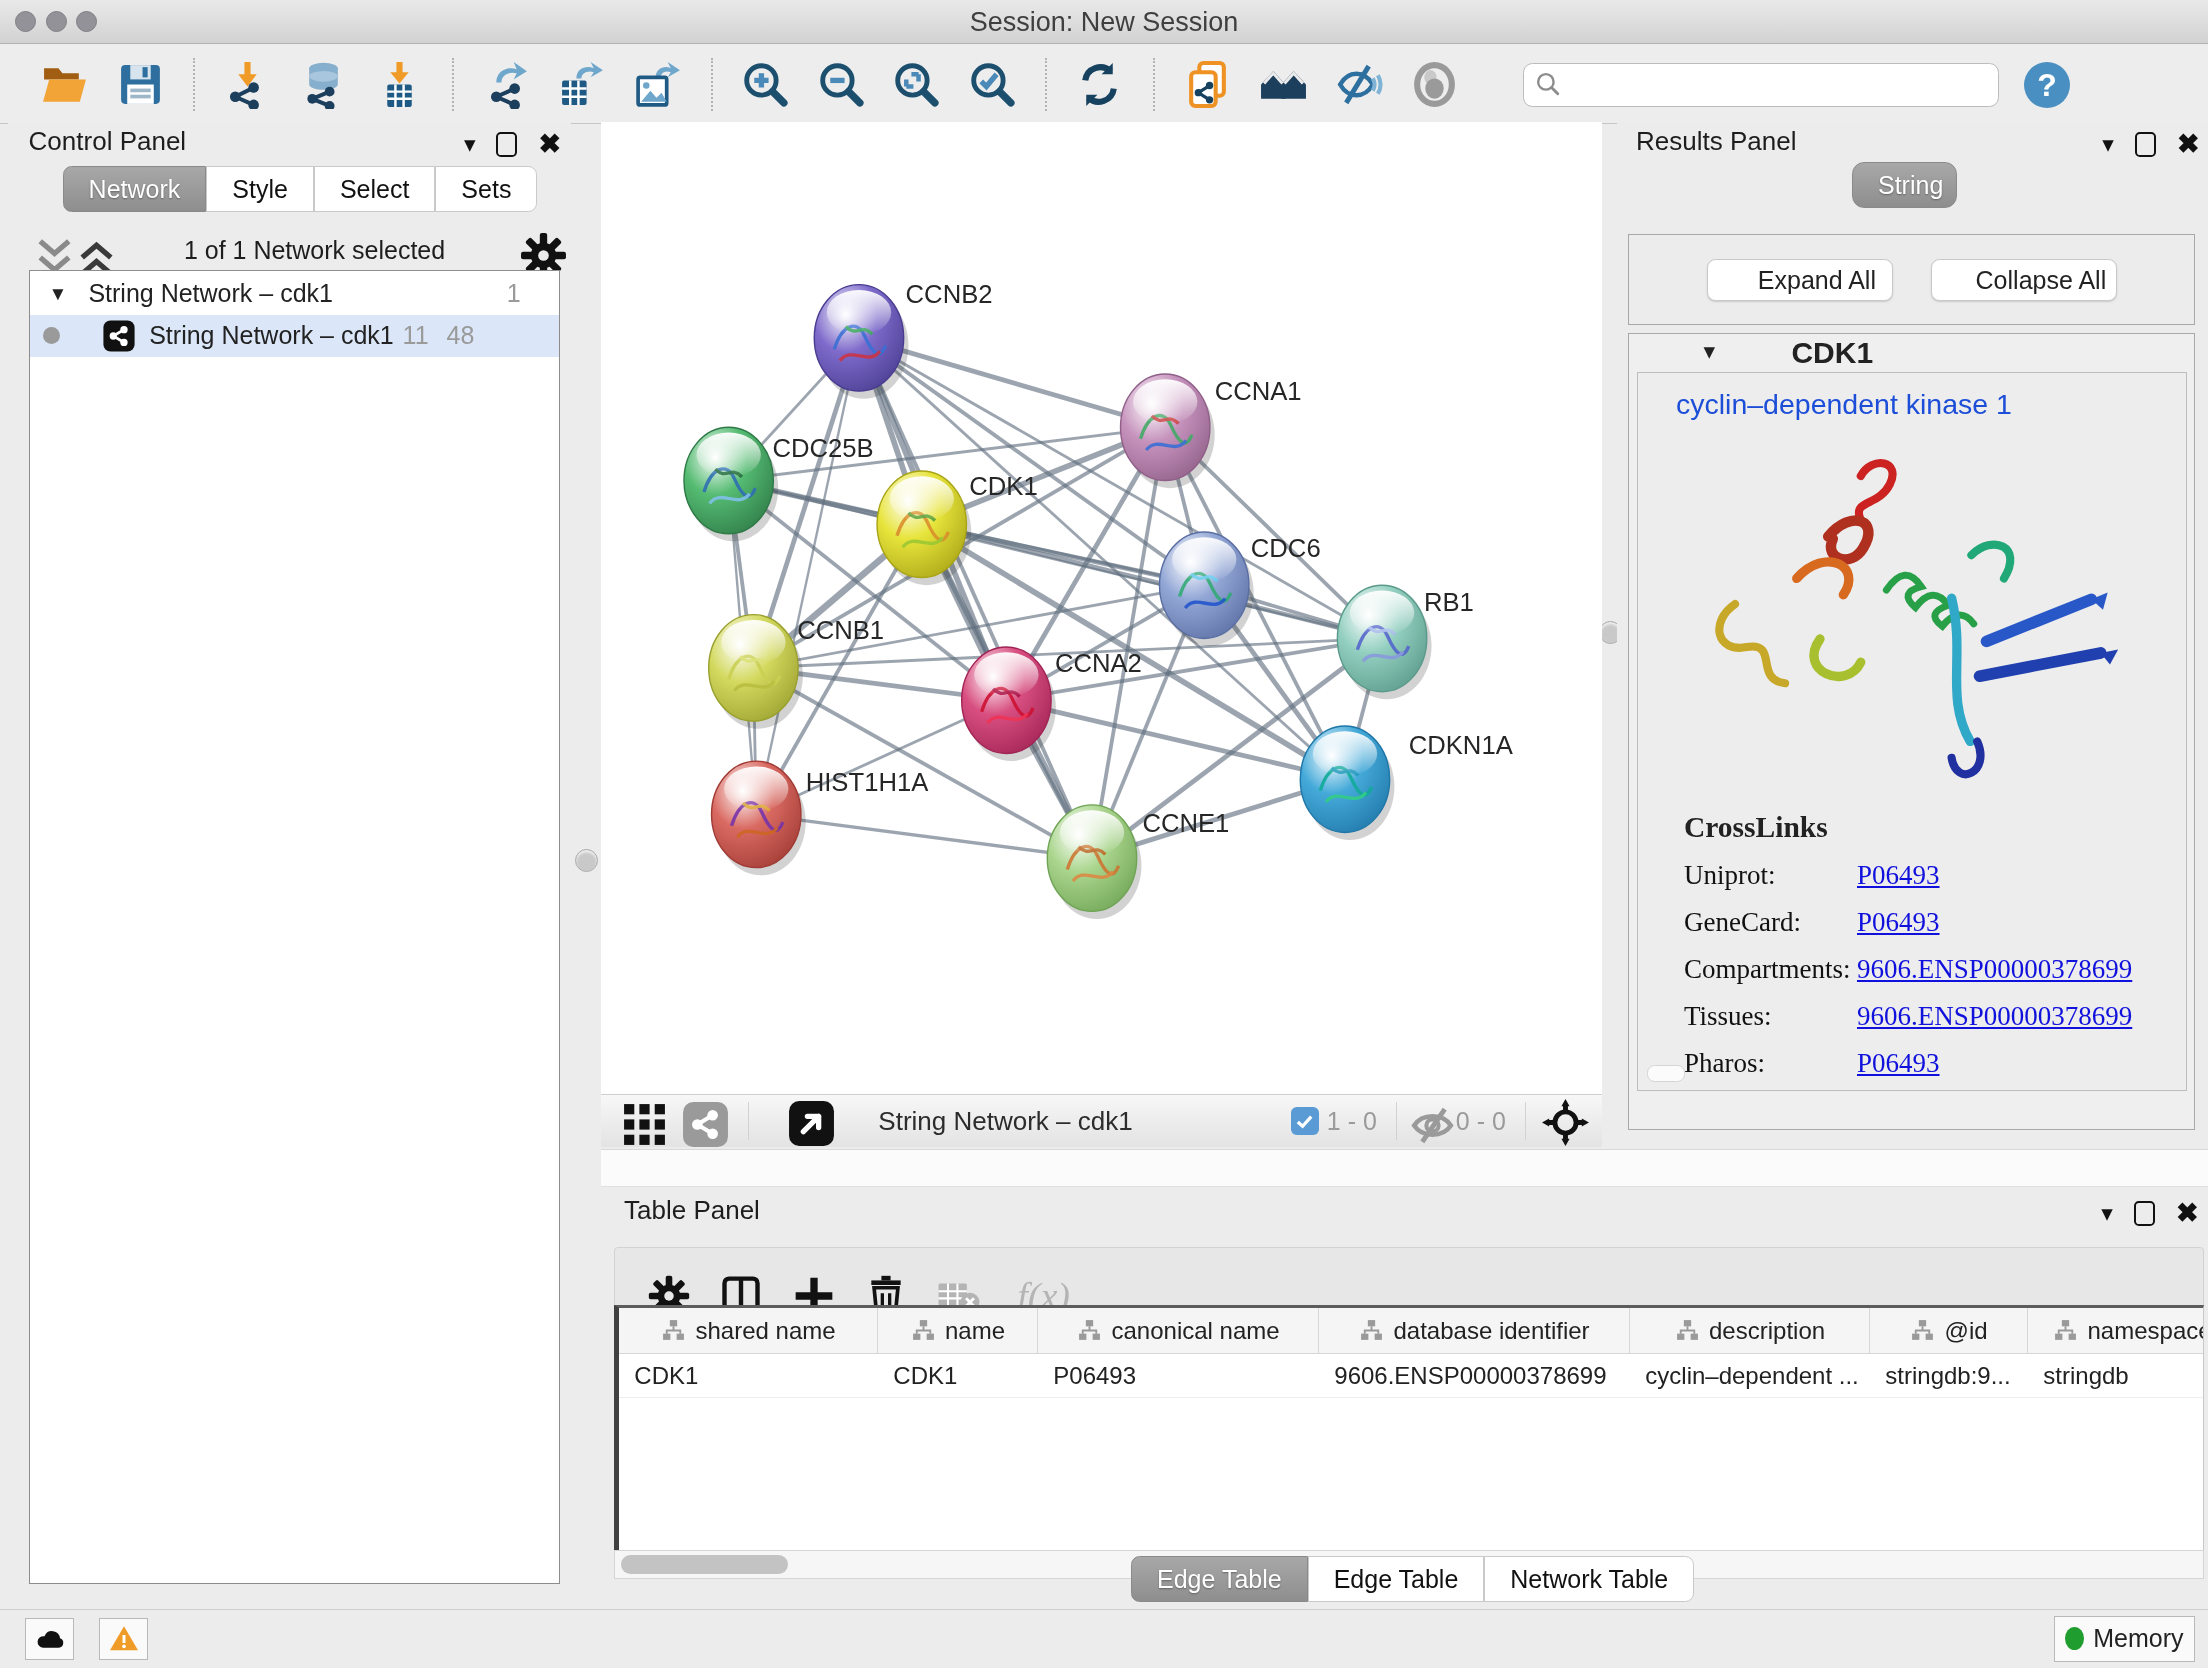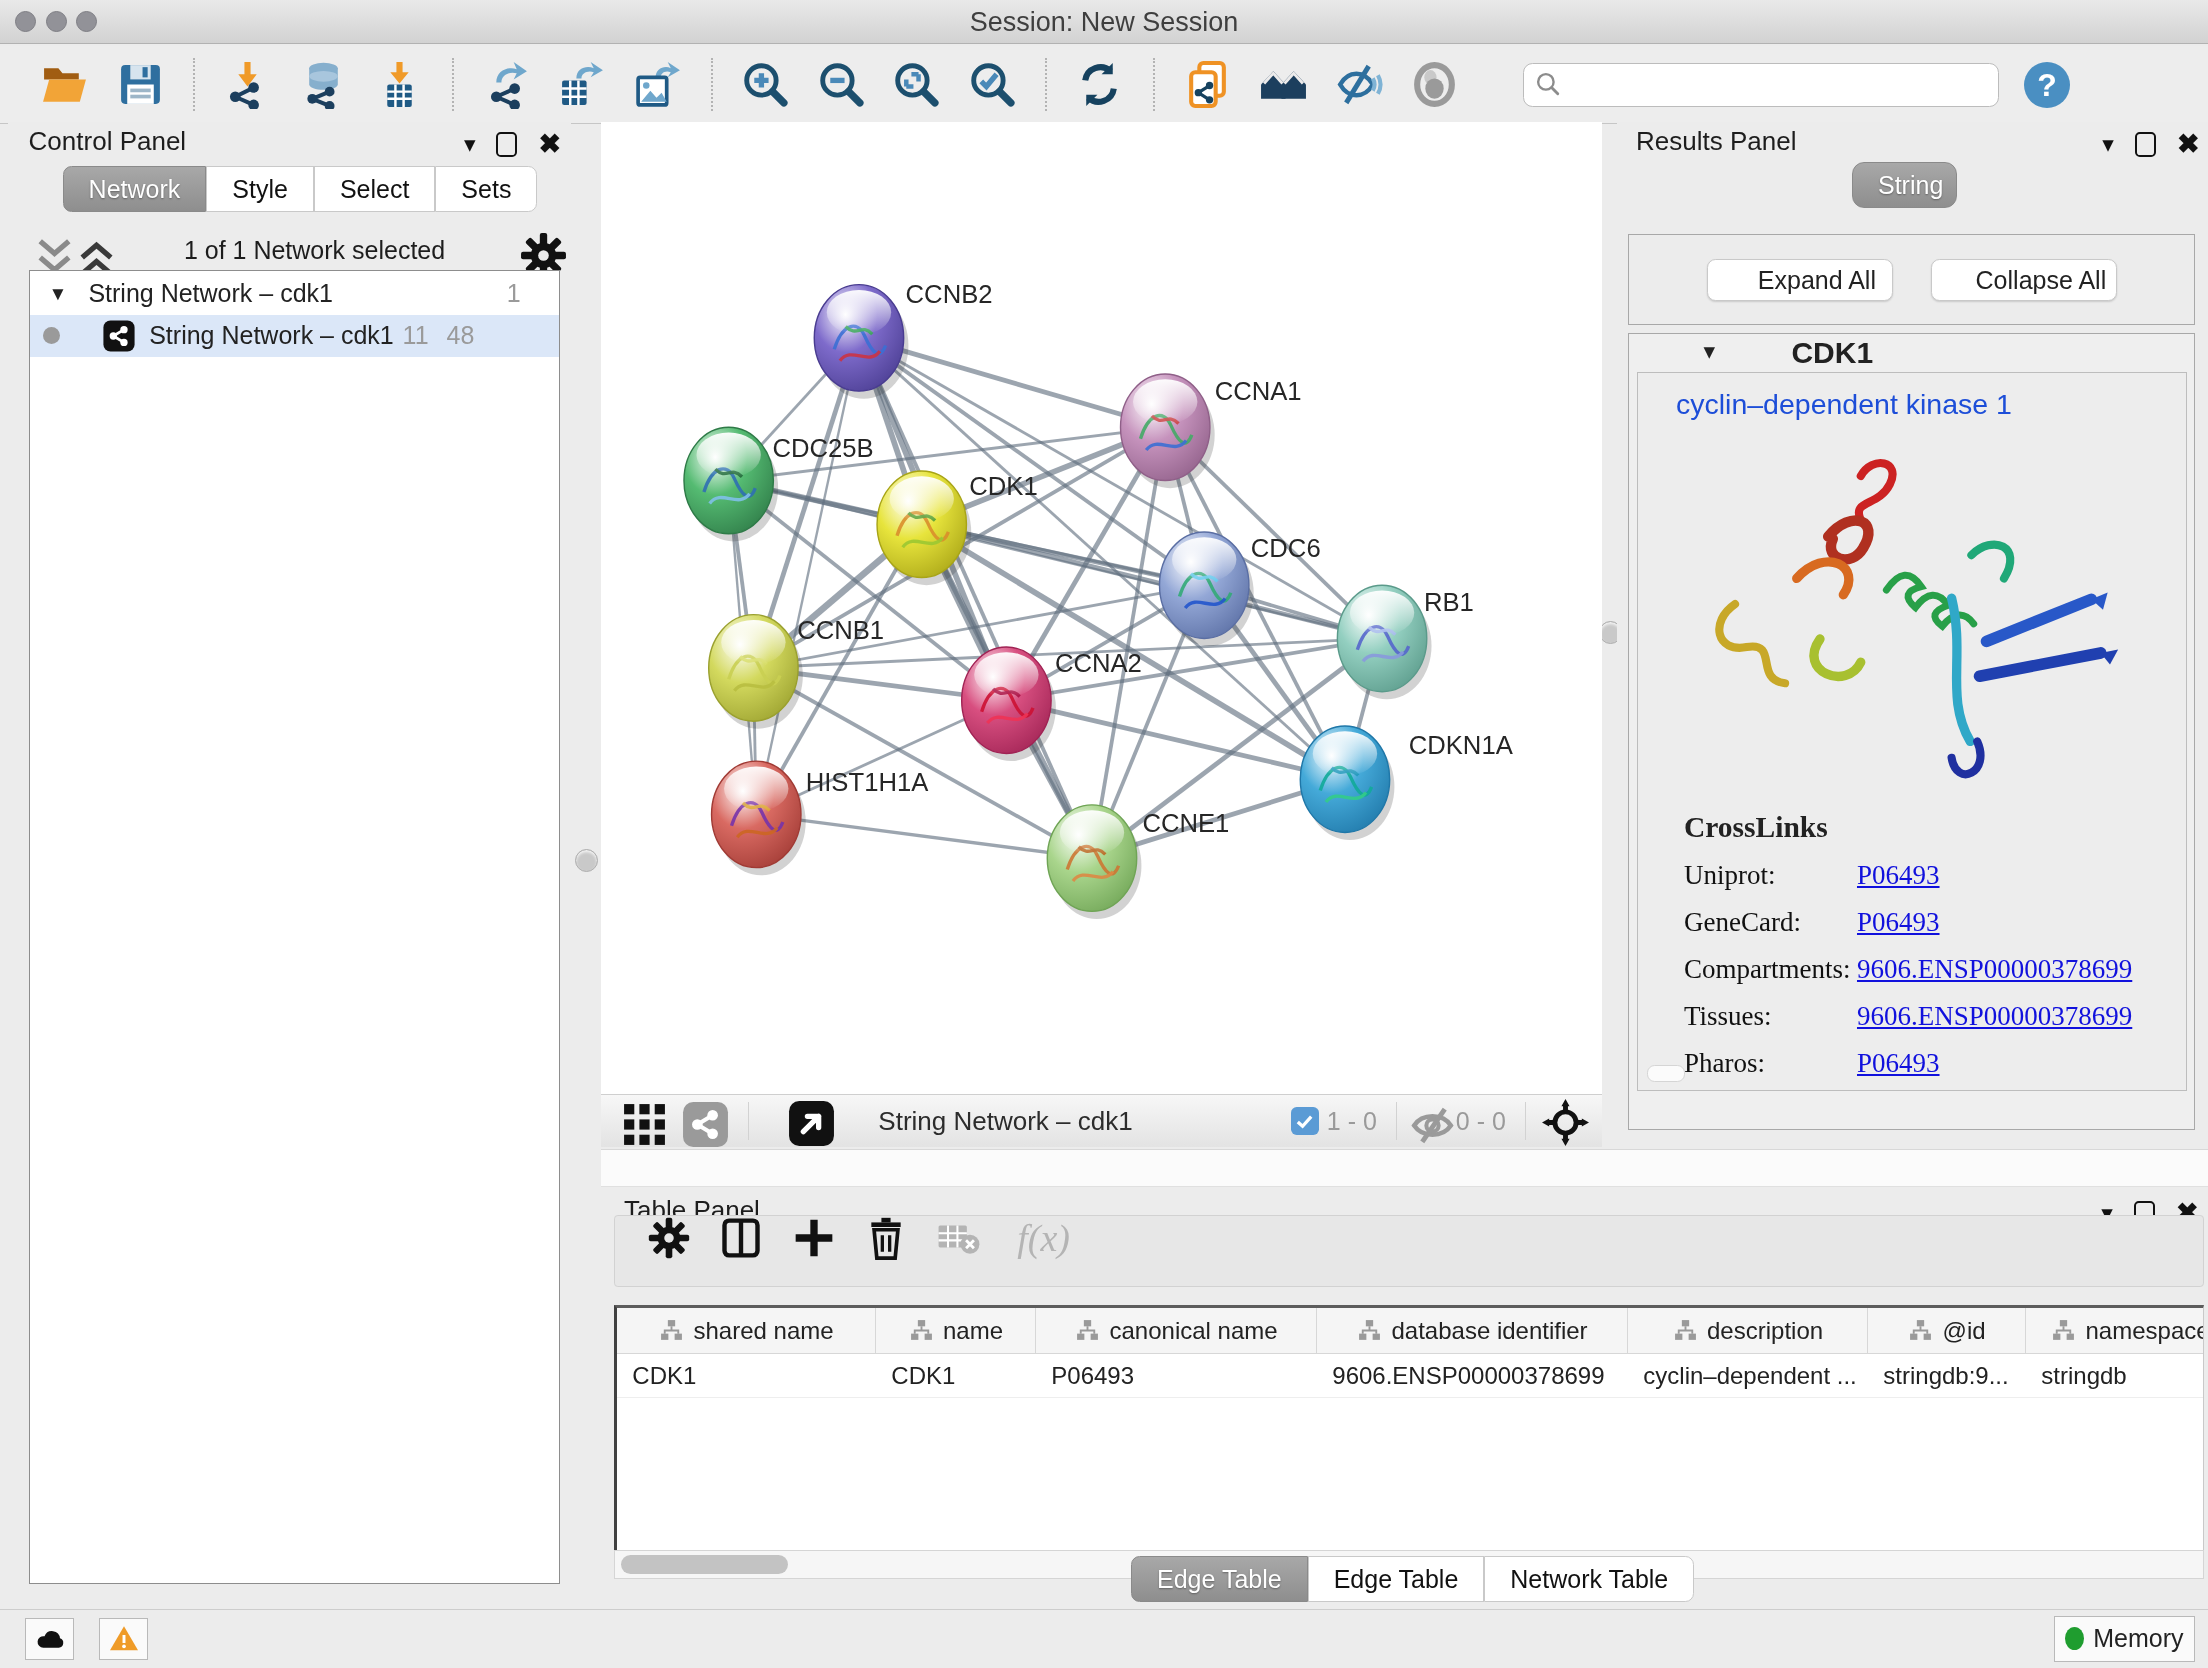--- a/index.html
+++ b/index.html
@@ -89,27 +89,27 @@
   .xl-row { display:flex; margin-top:16px; font-size:27px; }
   .xl-label { width:173px; color:#111; }
   .xl-link { text-decoration:underline; }
   #rp-scroll { position:absolute; left:9.5px; bottom:7.6px; width:38px; height:17px; background:#fbfbfb;
     border:1px solid #d5d5d5; border-radius:7.6px; }
 
   
   #tp-divider { left:601px; top:1149px; width:1607px; height:38px; background:#fbfbfb;
     border-top:1.9px solid #d8d8d8; border-bottom:1px solid #e0e0e0; }
   #table-panel { left:601px; top:1187px; width:1607px; height:420px; background:#ececec; }
-  #tp-toolbar { position:absolute; left:13.3px; top:28px; width:1590px; height:72px;
-    background:#e7e7e7; border:1px solid #d2d2d2; border-radius:3.8px; display:flex; align-items:flex-start; padding-left:17px; }
+  #tp-toolbar { position:absolute; left:13.3px; top:60px; width:1590px; height:72px;
+    background:#e7e7e7; border:1px solid #d2d2d2; border-radius:3.8px; display:flex; align-items:flex-end; padding-left:17px; }
   .tpi { width:44px; height:44px; margin:0 14.3px; }
   .tpi svg { width:44px; height:44px; }
   .fx { font-family:"Liberation Serif",serif; font-style:italic; font-size:38px; color:#b4b4b4; margin-left:17px; }
   #tp-table { position:absolute; left:13.3px; top:118px; width:1590px; height:245px; background:#fff;
-    border-top:3.8px solid #5c5c5c; border-left:3px solid #404040; border-right:1px solid #c9c9c9; overflow:hidden; }
+    border-top:3.8px solid #5c5c5c; border-left:5px solid #404040; border-right:1px solid #c9c9c9; overflow:hidden; }
   #tp-head { display:flex; height:46px; background:#f5f5f5; border-bottom:1.9px solid #d7d7d7; }
   .th { display:flex; align-items:center; justify-content:center; gap:9.5px; font-size:24px;
     border-right:1.9px solid #d7d7d7; flex:0 0 auto; overflow:hidden; white-space:nowrap; }
   #tp-row { display:flex; height:44px; border-bottom:1px solid #eee; }
   .td { font-size:24px; padding-left:15px; display:flex; align-items:center; flex:0 0 auto;
     overflow:hidden; white-space:nowrap; }
   #tp-hscroll { position:absolute; left:13.3px; top:363px; width:1590px; height:28.5px; background:#f6f6f6;
     border:1px solid #d5d5d5; }
   #tp-thumb { position:absolute; left:5.7px; top:3.8px; width:167px; height:19px; background:#c3c3c3; border-radius:9.5px; }
   #tp-tabs { position:absolute; left:530px; top:369px; display:flex; }

